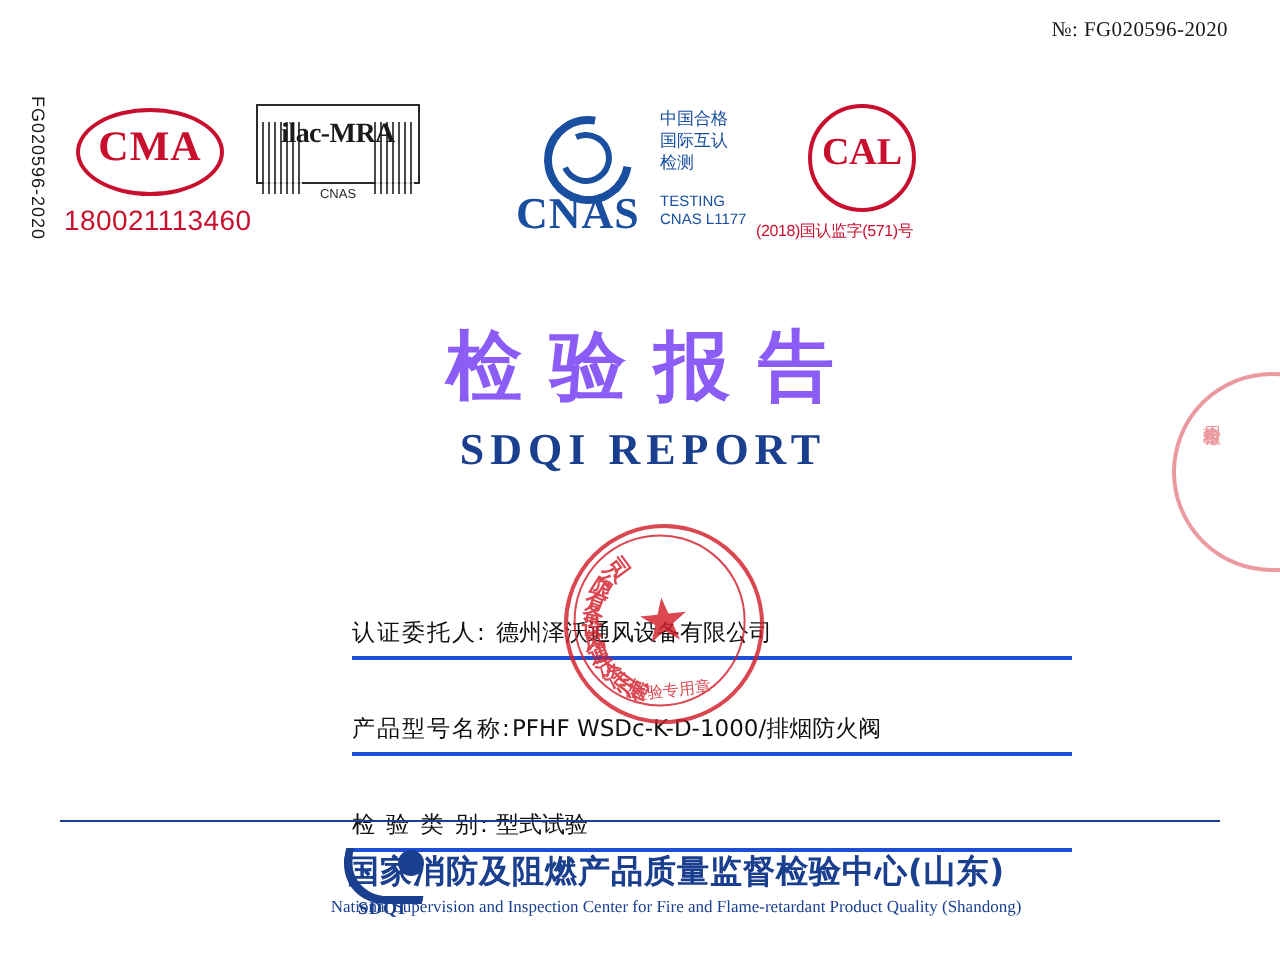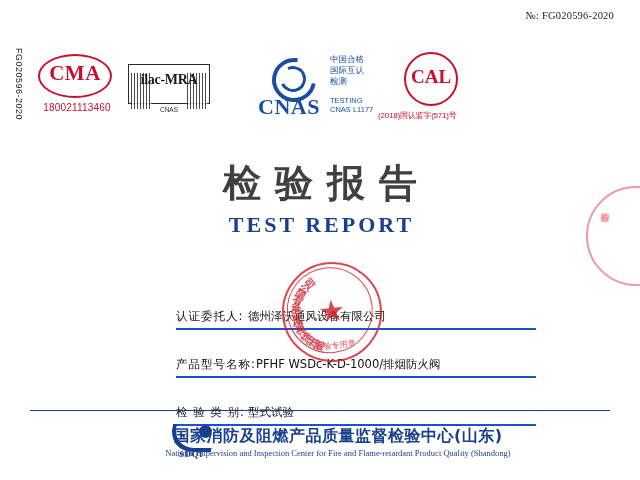--- a/index.html
+++ b/index.html
@@ -82,30 +82,30 @@
     font-family: "Liberation Serif", serif;
     letter-spacing: 0.5px;
   }
   .cma .num {
     position: absolute;
     left: -6px;
     top: 48px;
     width: 90px;
     text-align: center;
     color: #c8102e;
-    font-size: 10px;
+    font-size: 14px;
     font-family: "Liberation Sans", sans-serif;
     letter-spacing: 0.2px;
   }
 
   
   .ilac {
     position: absolute;
     left: 128px;
-    top: 18px;
+    top: 6px;
     width: 84px;
     height: 70px;
   }
   .ilac .box {
     position: absolute;
     left: 0; top: 6px;
     width: 82px; height: 40px;
     border: 1.5px solid #2b2b2b;
     box-sizing: border-box;
     background: #fff;
@@ -241,21 +241,21 @@
 
   
   .title-cn {
     position: absolute;
     left: 0;
     top: 158px;
     width: 640px;
     text-align: center;
     font-size: 38px;
     font-weight: bold;
-    color: #404040;
+    color: #8b5cf6;
     letter-spacing: 14px;
     text-indent: 14px;
     font-family: "DejaVu Sans", sans-serif;
   }
   .title-en {
     position: absolute;
     left: 0;
     top: 212px;
     width: 640px;
     text-align: center;
@@ -492,21 +492,21 @@
     </div>
 
     <div class="cal">
       <div class="ring"></div>
       <div class="letters">CAL</div>
       <div class="code">(2018)国认监字(571)号</div>
     </div>
   </div>
 
   <div class="title-cn">检验报告</div>
-  <div class="title-en">TEST REPORT</div>
+  <div class="title-en">SDQI REPORT</div>
 
   <div class="seal-edge">
     <div class="txt">检验专用章</div>
   </div>
 
   <div class="fields">
     <div class="field-row row1">
       <span class="field-label">认证委托人:</span>
       <span class="field-value">德州泽沃通风设备有限公司</span>
     </div>

